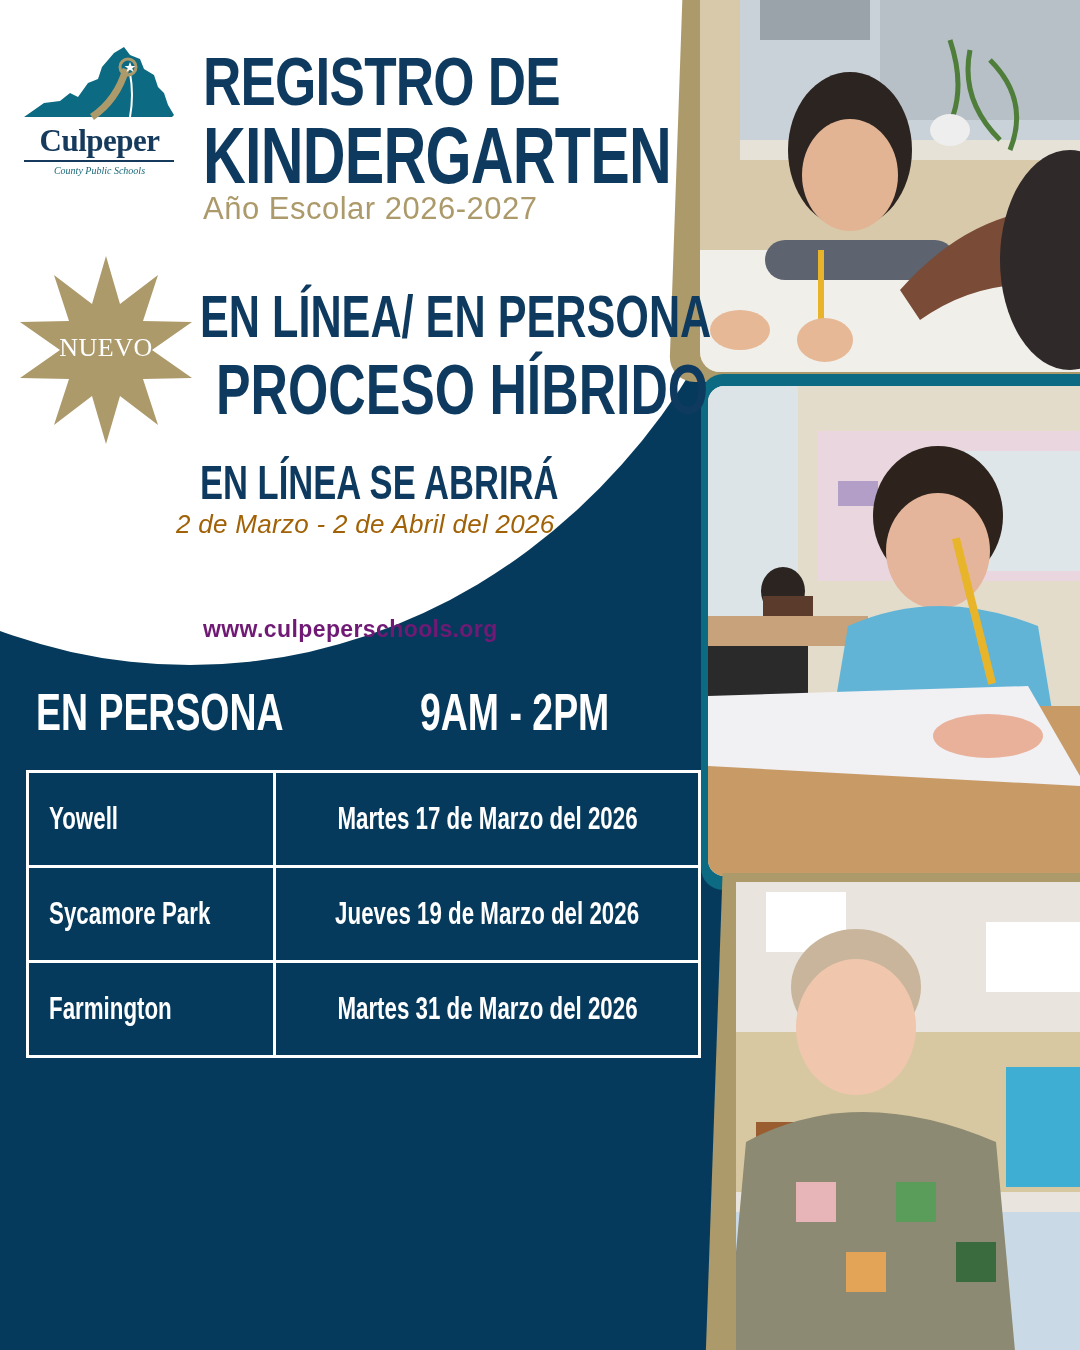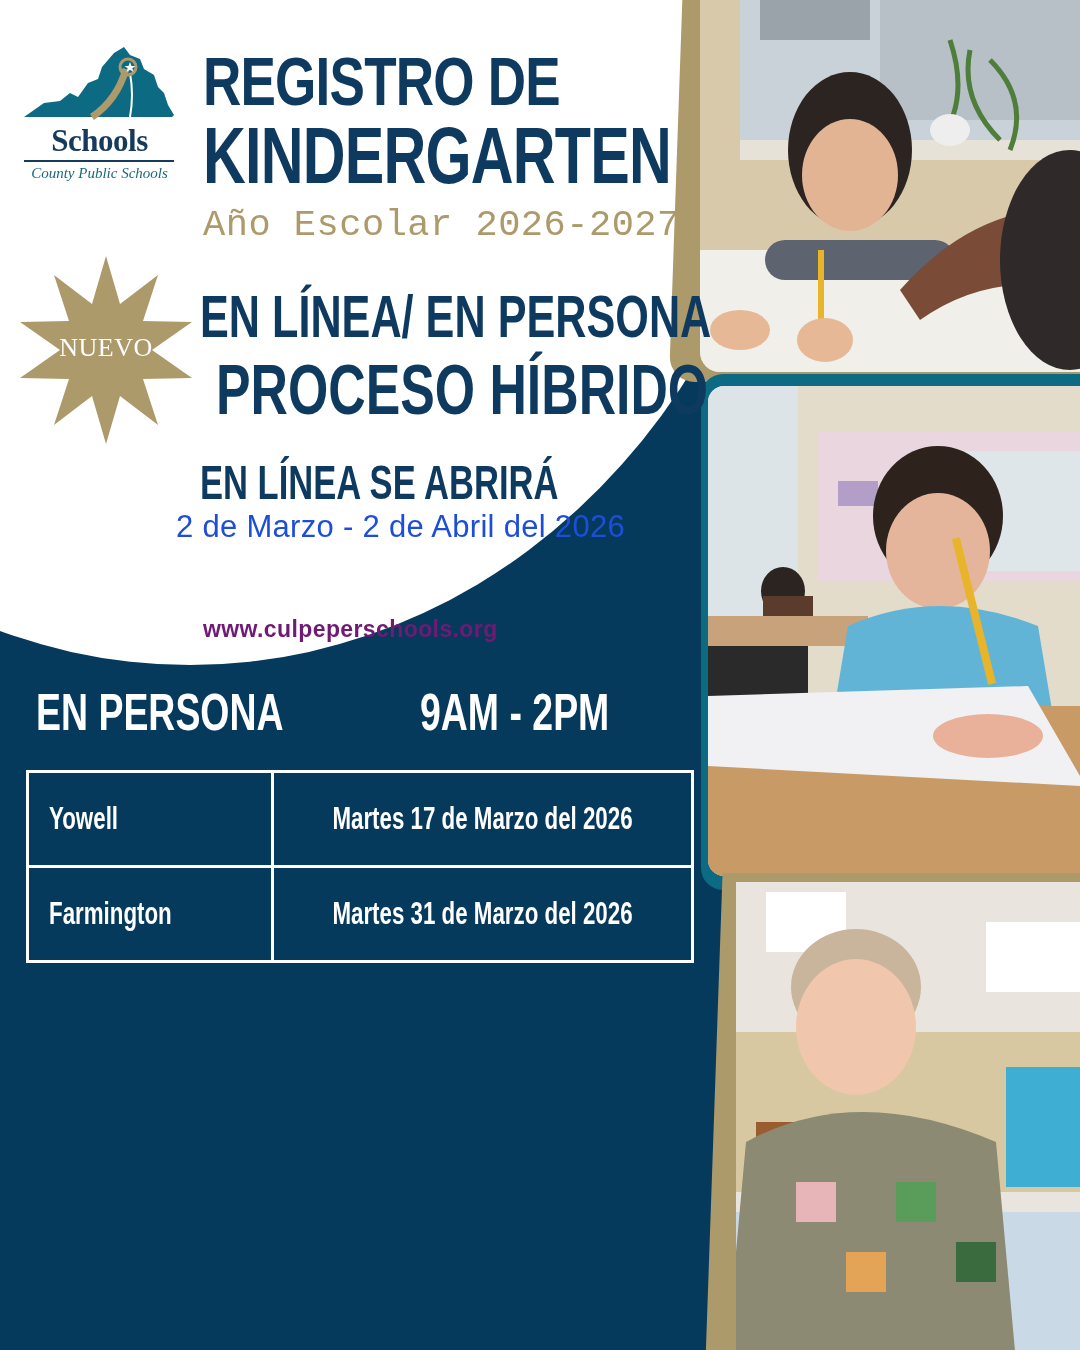--- a/index.html
+++ b/index.html
@@ -19,47 +19,47 @@
   .logo { position: absolute; left: 22px; top: 45px; width: 155px; height: 140px; }
   .logo svg { position: absolute; left: 0; top: 0; }
   .logo-name {
     position: absolute; left: 0; top: 78px; width: 155px; text-align: center;
     font-family: "Liberation Serif", serif; font-weight: bold; font-size: 31px; color: #163a5c;
     letter-spacing: -0.5px;
   }
   .logo-rule { position: absolute; left: 2px; top: 115px; width: 150px; height: 2px; background: #163a5c; }
   .logo-sub {
     position: absolute; left: 0; top: 120px; width: 155px; text-align: center;
-    font-family: "Liberation Serif", serif; font-style: italic; font-size: 15px; color: #1a6a7a;
+    font-family: "Liberation Serif", serif; font-style: italic; font-size: 10px; color: #1a6a7a;
   }
 
   .headline {
     position: absolute; left: 203px; font-family: "Liberation Sans", sans-serif; font-weight: bold;
     color: #0d3a5e; transform-origin: left top; white-space: nowrap; letter-spacing: -1px;
   }
   .h1 { top: 42px; font-size: 68px; transform: scaleX(0.78); }
   .h2 { top: 110px; font-size: 80px; transform: scaleX(0.74); }
   .year {
-    position: absolute; left: 203px; top: 204px; font-size: 37px; color: #ad9a6b;
-    letter-spacing: 0.5px; white-space: nowrap; font-family: Liberation Mono, monospace;
+    position: absolute; left: 203px; top: 191px; font-size: 31px; color: #ad9a6b;
+    letter-spacing: 0.5px; white-space: nowrap;
   }
 
   .badge { position: absolute; left: 12px; top: 256px; width: 188px; height: 188px; }
   .badge-label {
     position: absolute; left: 12px; top: 333px; width: 188px; text-align: center;
     font-family: "Liberation Serif", serif; font-size: 26px; color: #ffffff; letter-spacing: 0.5px;
   }
 
   .mode1 { position: absolute; left: 200px; top: 282px; font-size: 60px; font-weight: bold; color: #0d3a5e;
     transform: scaleX(0.72); transform-origin: left top; white-space: nowrap; }
   .mode2 { position: absolute; left: 216px; top: 350px; font-size: 70px; font-weight: bold; color: #0d3a5e;
     transform: scaleX(0.74); transform-origin: left top; white-space: nowrap; }
   .open-label { position: absolute; left: 200px; top: 455px; font-size: 48px; font-weight: bold; color: #0d3a5e;
     transform: scaleX(0.72); transform-origin: left top; white-space: nowrap; }
-  .open-dates { position: absolute; left: 176px; top: 509px; font-size: 31px; color: #1d4ed8; white-space: nowrap; letter-spacing: 0.3px; }
+  .open-dates { position: absolute; left: 176px; top: 509px; font-size: 26px; color: #a16207; white-space: nowrap; letter-spacing: 0.3px; font-style: italic; }
   .website { position: absolute; left: 203px; top: 616px; font-size: 23px; font-weight: bold; color: #701a75; white-space: nowrap; letter-spacing: 0.4px; }
 
   .inperson-label { position: absolute; left: 36px; top: 682px; font-size: 52px; font-weight: bold; color: #ffffff;
     transform: scaleX(0.72); transform-origin: left top; white-space: nowrap; }
   .inperson-hours { position: absolute; left: 420px; top: 682px; font-size: 52px; font-weight: bold; color: #ffffff;
     transform: scaleX(0.72); transform-origin: left top; white-space: nowrap; }
 
   .schedule {
     position: absolute; left: 26px; top: 770px; width: 668px; border-collapse: collapse;
     border: 3px solid #ffffff;
@@ -158,21 +158,21 @@
 </div>
 
 <div class="logo">
   <svg width="155" height="80" viewBox="0 0 155 80">
     <path d="M2 72 L22 58 L38 56 L48 48 L56 52 L66 38 L76 34 L80 22 L92 8 L102 2 L108 10 L118 14 L122 24 L132 30 L136 42 L142 48 L146 60 L152 70 L150 72 Z" fill="#0c6a82"></path>
     <path d="M70 72 Q95 55 104 24" stroke="#ad9a6b" stroke-width="7" fill="none"></path>
     <path d="M108 72 Q112 50 108 28" stroke="#ffffff" stroke-width="2" fill="none"></path>
     <circle cx="106" cy="22" r="8" fill="none" stroke="#ad9a6b" stroke-width="3"></circle>
     <polygon points="108,17 109.5,21 113.5,21 110.3,23.3 111.5,27 108,24.7 104.5,27 105.7,23.3 102.5,21 106.5,21" fill="#ffffff"></polygon>
   </svg>
-  <div class="logo-name">Schools</div>
+  <div class="logo-name">Culpeper</div>
   <div class="logo-rule"></div>
   <div class="logo-sub">County Public Schools</div>
 </div>
 
 <div class="headline h1">REGISTRO DE</div>
 <div class="headline h2">KINDERGARTEN</div>
 <div class="year">Año Escolar 2026-2027</div>
 
 <svg class="badge" viewBox="0 0 188 188">
   <polygon fill="#ad9a6b" points="
@@ -189,17 +189,21 @@
 <div class="inperson-label">EN PERSONA</div>
 <div class="inperson-hours">9AM - 2PM</div>
 
 <table class="schedule">
   <tbody>
       <tr>
     <td class="school"><span class="cell-text">Yowell</span></td>
     <td class="date"><span class="cell-text">Martes 17 de Marzo del 2026</span></td>
   </tr>
   <tr>
+    <td class="school"><span class="cell-text">Sycamore Park</span></td>
+    <td class="date"><span class="cell-text">Jueves 19 de Marzo del 2026</span></td>
+  </tr>
+  <tr>
     <td class="school"><span class="cell-text">Farmington</span></td>
     <td class="date"><span class="cell-text">Martes 31 de Marzo del 2026</span></td>
   </tr>
 </tbody>
   </table>
 
 </body></html>

